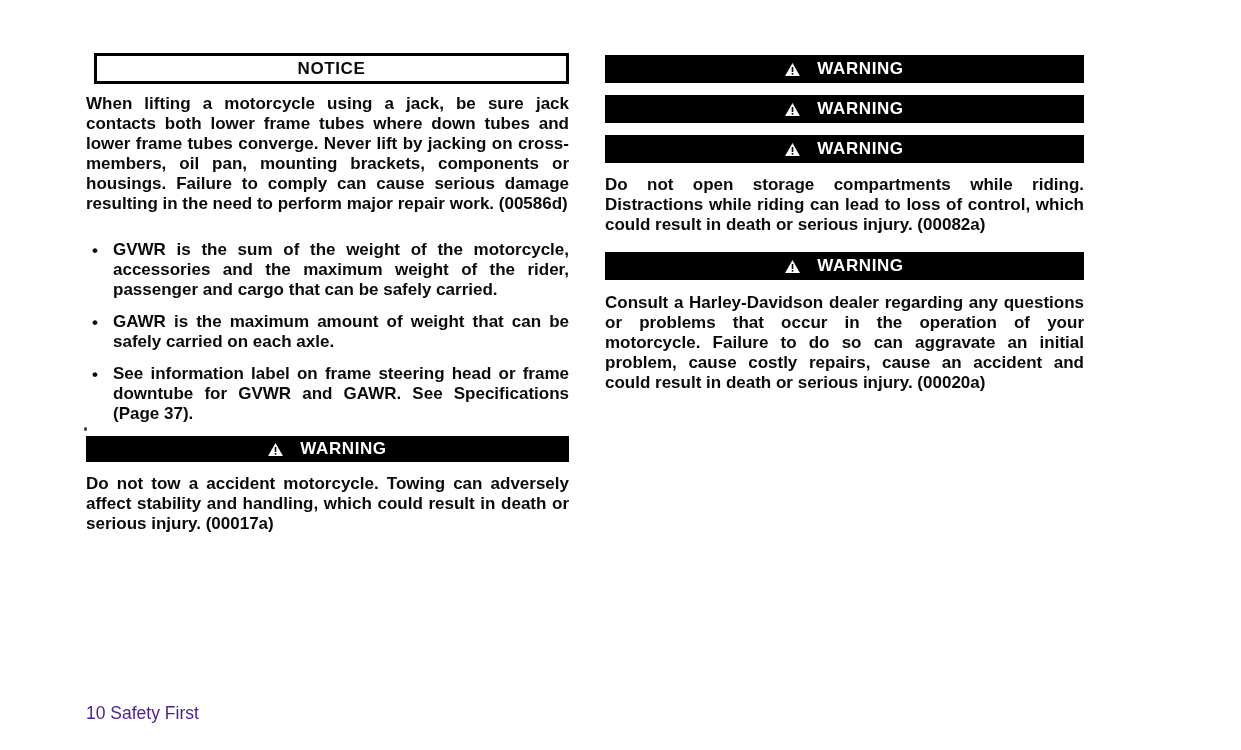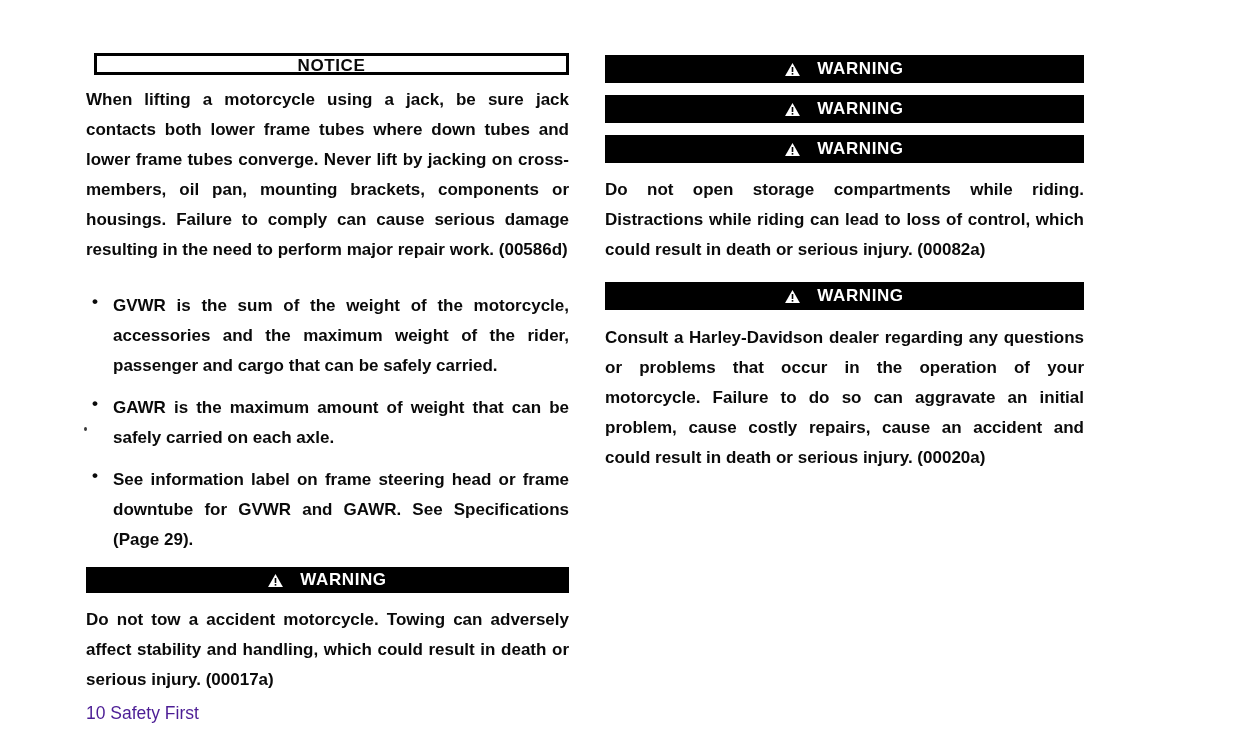--- a/index.html
+++ b/index.html
@@ -15,24 +15,24 @@
   .col {
     position: absolute;
     top: 0;
   }
   .col-left  { left: 86px;  width: 483px; }
   .col-right { left: 605px; width: 479px; }
 
   .notice-box {
     margin-top: 53px;
     box-sizing: border-box;
-    height: 22px;
+    height: 31px;
     border: 3px solid #000;
     display: flex;
-    align-items: flex-start;
+    align-items: center;
     justify-content: center;
     margin-left: 8px;
   }
   .notice-title {
     font-weight: 700;
     font-size: 17px;
     letter-spacing: 0.6px;
   }
 
   .warn-bar {
@@ -48,21 +48,21 @@
   .warn-bar .warn-title {
     font-weight: 700;
     font-size: 17px;
     letter-spacing: 0.6px;
   }
   .warn-icon { display: inline-flex; }
 
   .body-text {
     font-weight: 700;
     font-size: 17px;
-    line-height: 30px;
+    line-height: 20px;
     text-align: justify;
   }
 
   
   .col-left .notice-para { margin-top: 10px; }
   .bullet-list { margin-top: 26px; }
   .bullet-item { display: flex; margin-top: 12px; }
   .bullet-item:first-child { margin-top: 0; }
   .bullet-marker {
     flex: 0 0 27px;
@@ -120,21 +120,21 @@
       <div class="bullet-item">
         <span class="bullet-marker">•</span>
         <span class="bullet-text body-text">GVWR is the sum of the weight of the motorcycle, accessories and the maximum weight of the rider, passenger and cargo that can be safely carried.</span>
       </div>
       <div class="bullet-item">
         <span class="bullet-marker">•</span>
         <span class="bullet-text body-text">GAWR is the maximum amount of weight that can be safely carried on each axle.</span>
       </div>
       <div class="bullet-item">
         <span class="bullet-marker">•</span>
-        <span class="bullet-text body-text">See information label on frame steering head or frame downtube for GVWR and GAWR. See Specifications (Page 29).</span>
+        <span class="bullet-text body-text">See information label on frame steering head or frame downtube for GVWR and GAWR. See Specifications (Page 37).</span>
       </div>
     </div>
 
     <div class="warn-bar">
       <span class="warn-icon">
         <svg width="15" height="13" viewBox="0 0 24 21">
           <path d="M12 0 L24 21 H0 Z" fill="#ffffff"></path>
           <rect x="10.7" y="6.5" width="2.6" height="8" fill="#000000"></rect>
           <rect x="10.7" y="16.2" width="2.6" height="2.6" fill="#000000"></rect>
         </svg>

